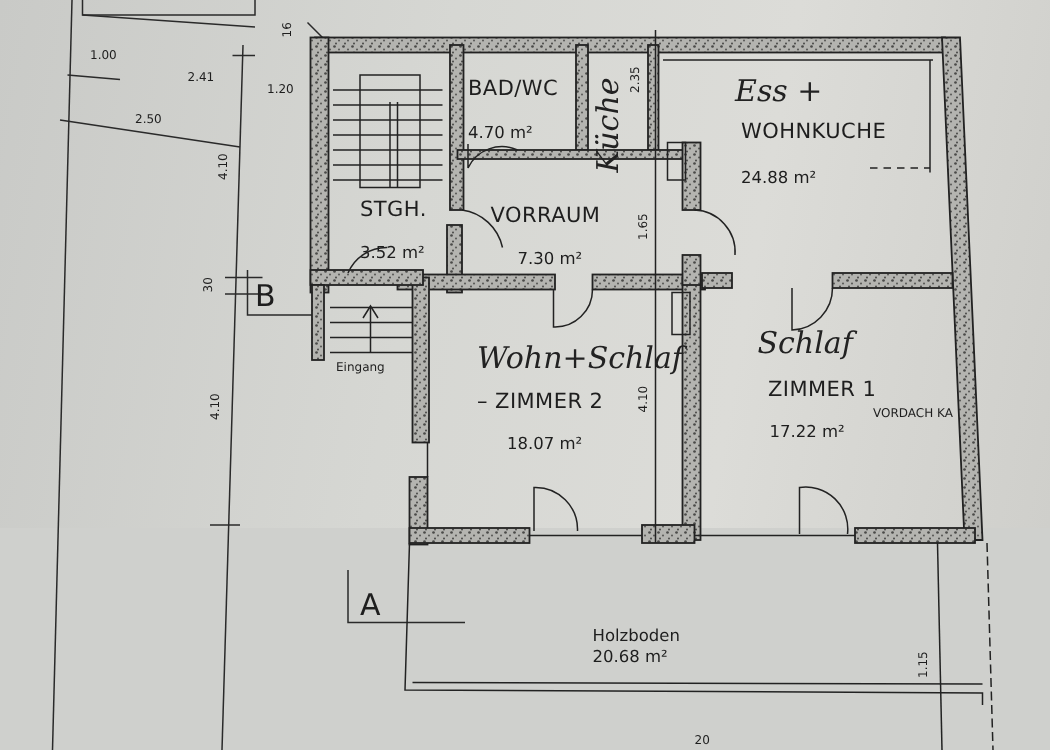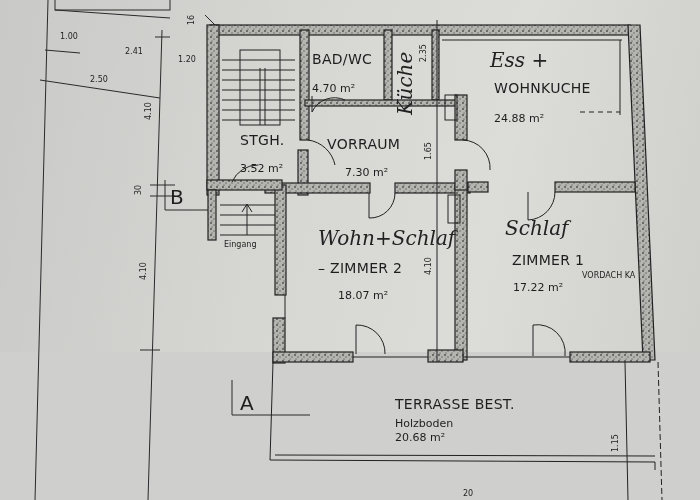--- a/index.html
+++ b/index.html
@@ -170,16 +170,15 @@
   <span class="lbl hand" style="left:318px;top:228px;">Wohn+Schlaf</span>
   <span class="lbl room" style="left:318px;top:261px;">– ZIMMER 2</span>
   <span class="lbl area" style="left:338px;top:290px;">18.07 m²</span>
   <span class="lbl dim vert" style="left:425px;top:275px;transform:rotate(-90deg);">4.10</span>
 
   <span class="lbl hand" style="left:505px;top:218px;">Schlaf</span>
   <span class="lbl room" style="left:512px;top:253px;">ZIMMER 1</span>
   <span class="lbl area" style="left:513px;top:282px;">17.22 m²</span>
   <span class="lbl dim" style="left:582px;top:272px;">VORDACH KA</span>
 
-  <span class="lbl room" style="left:395px;top:397px;">TERRASSE BEST.</span>
   <span class="lbl area" style="left:395px;top:418px;">Holzboden</span>
   <span class="lbl area" style="left:395px;top:432px;">20.68 m²</span>
 </div>
 
 </body></html>

